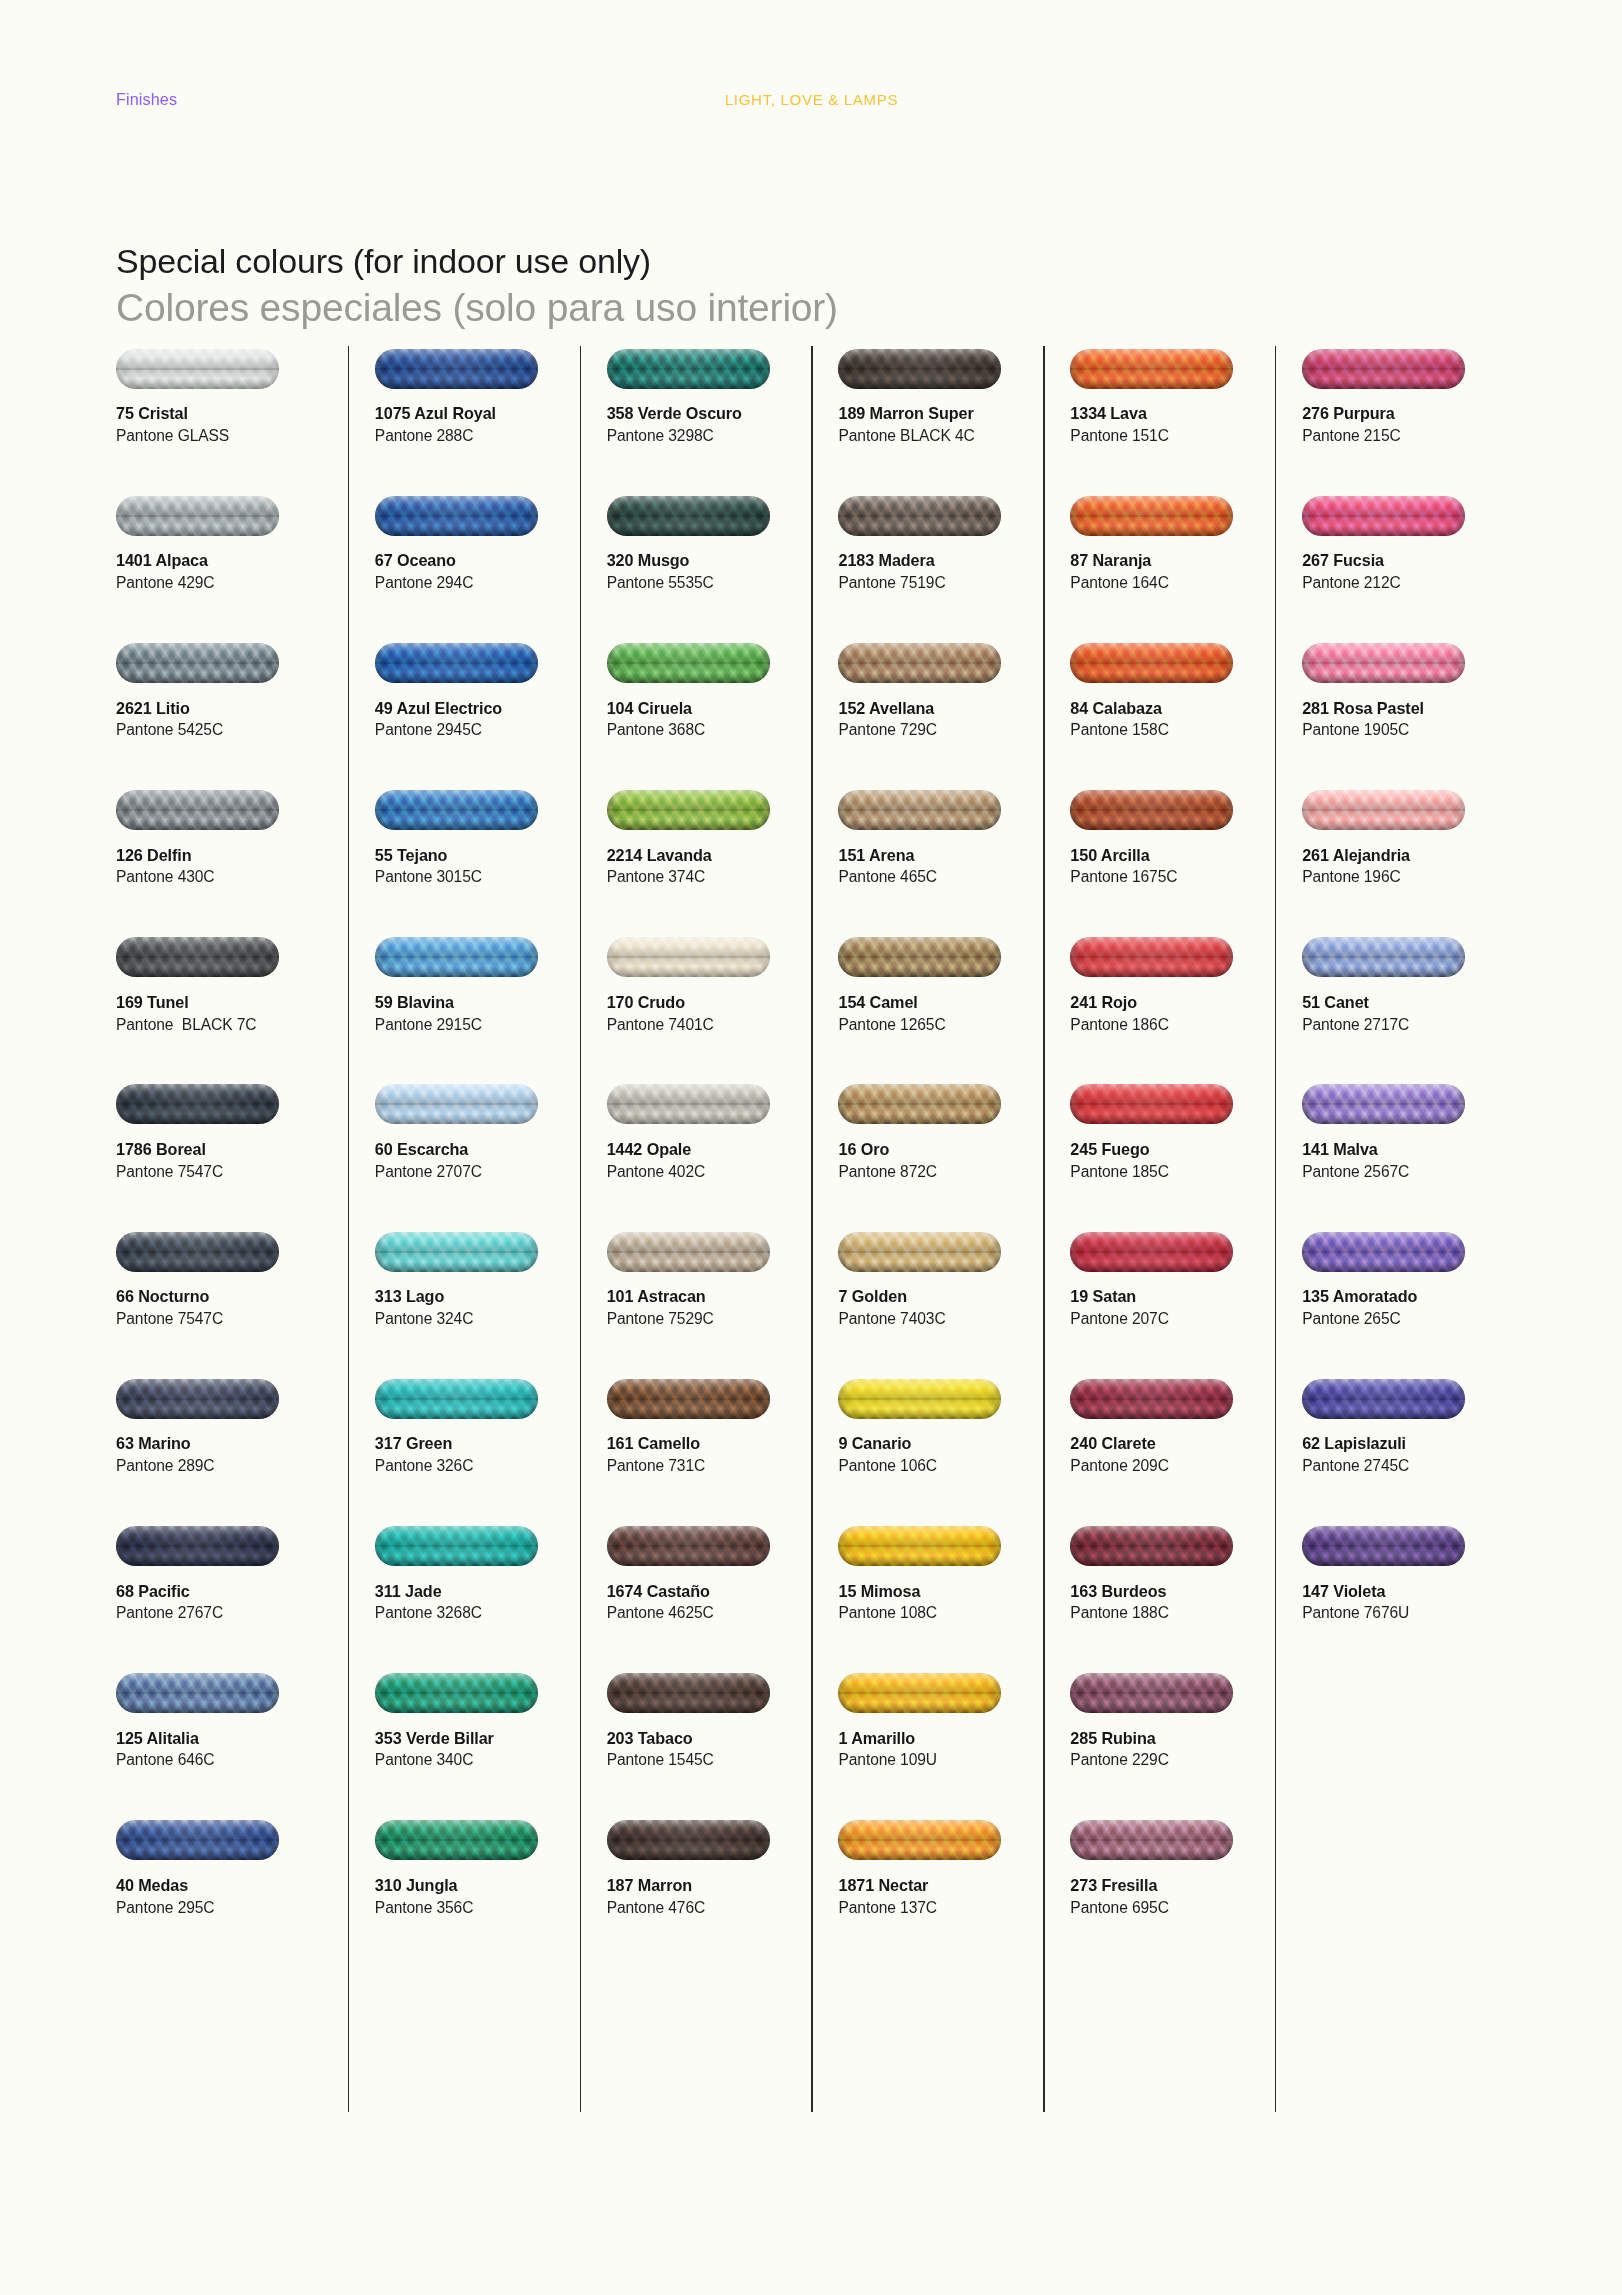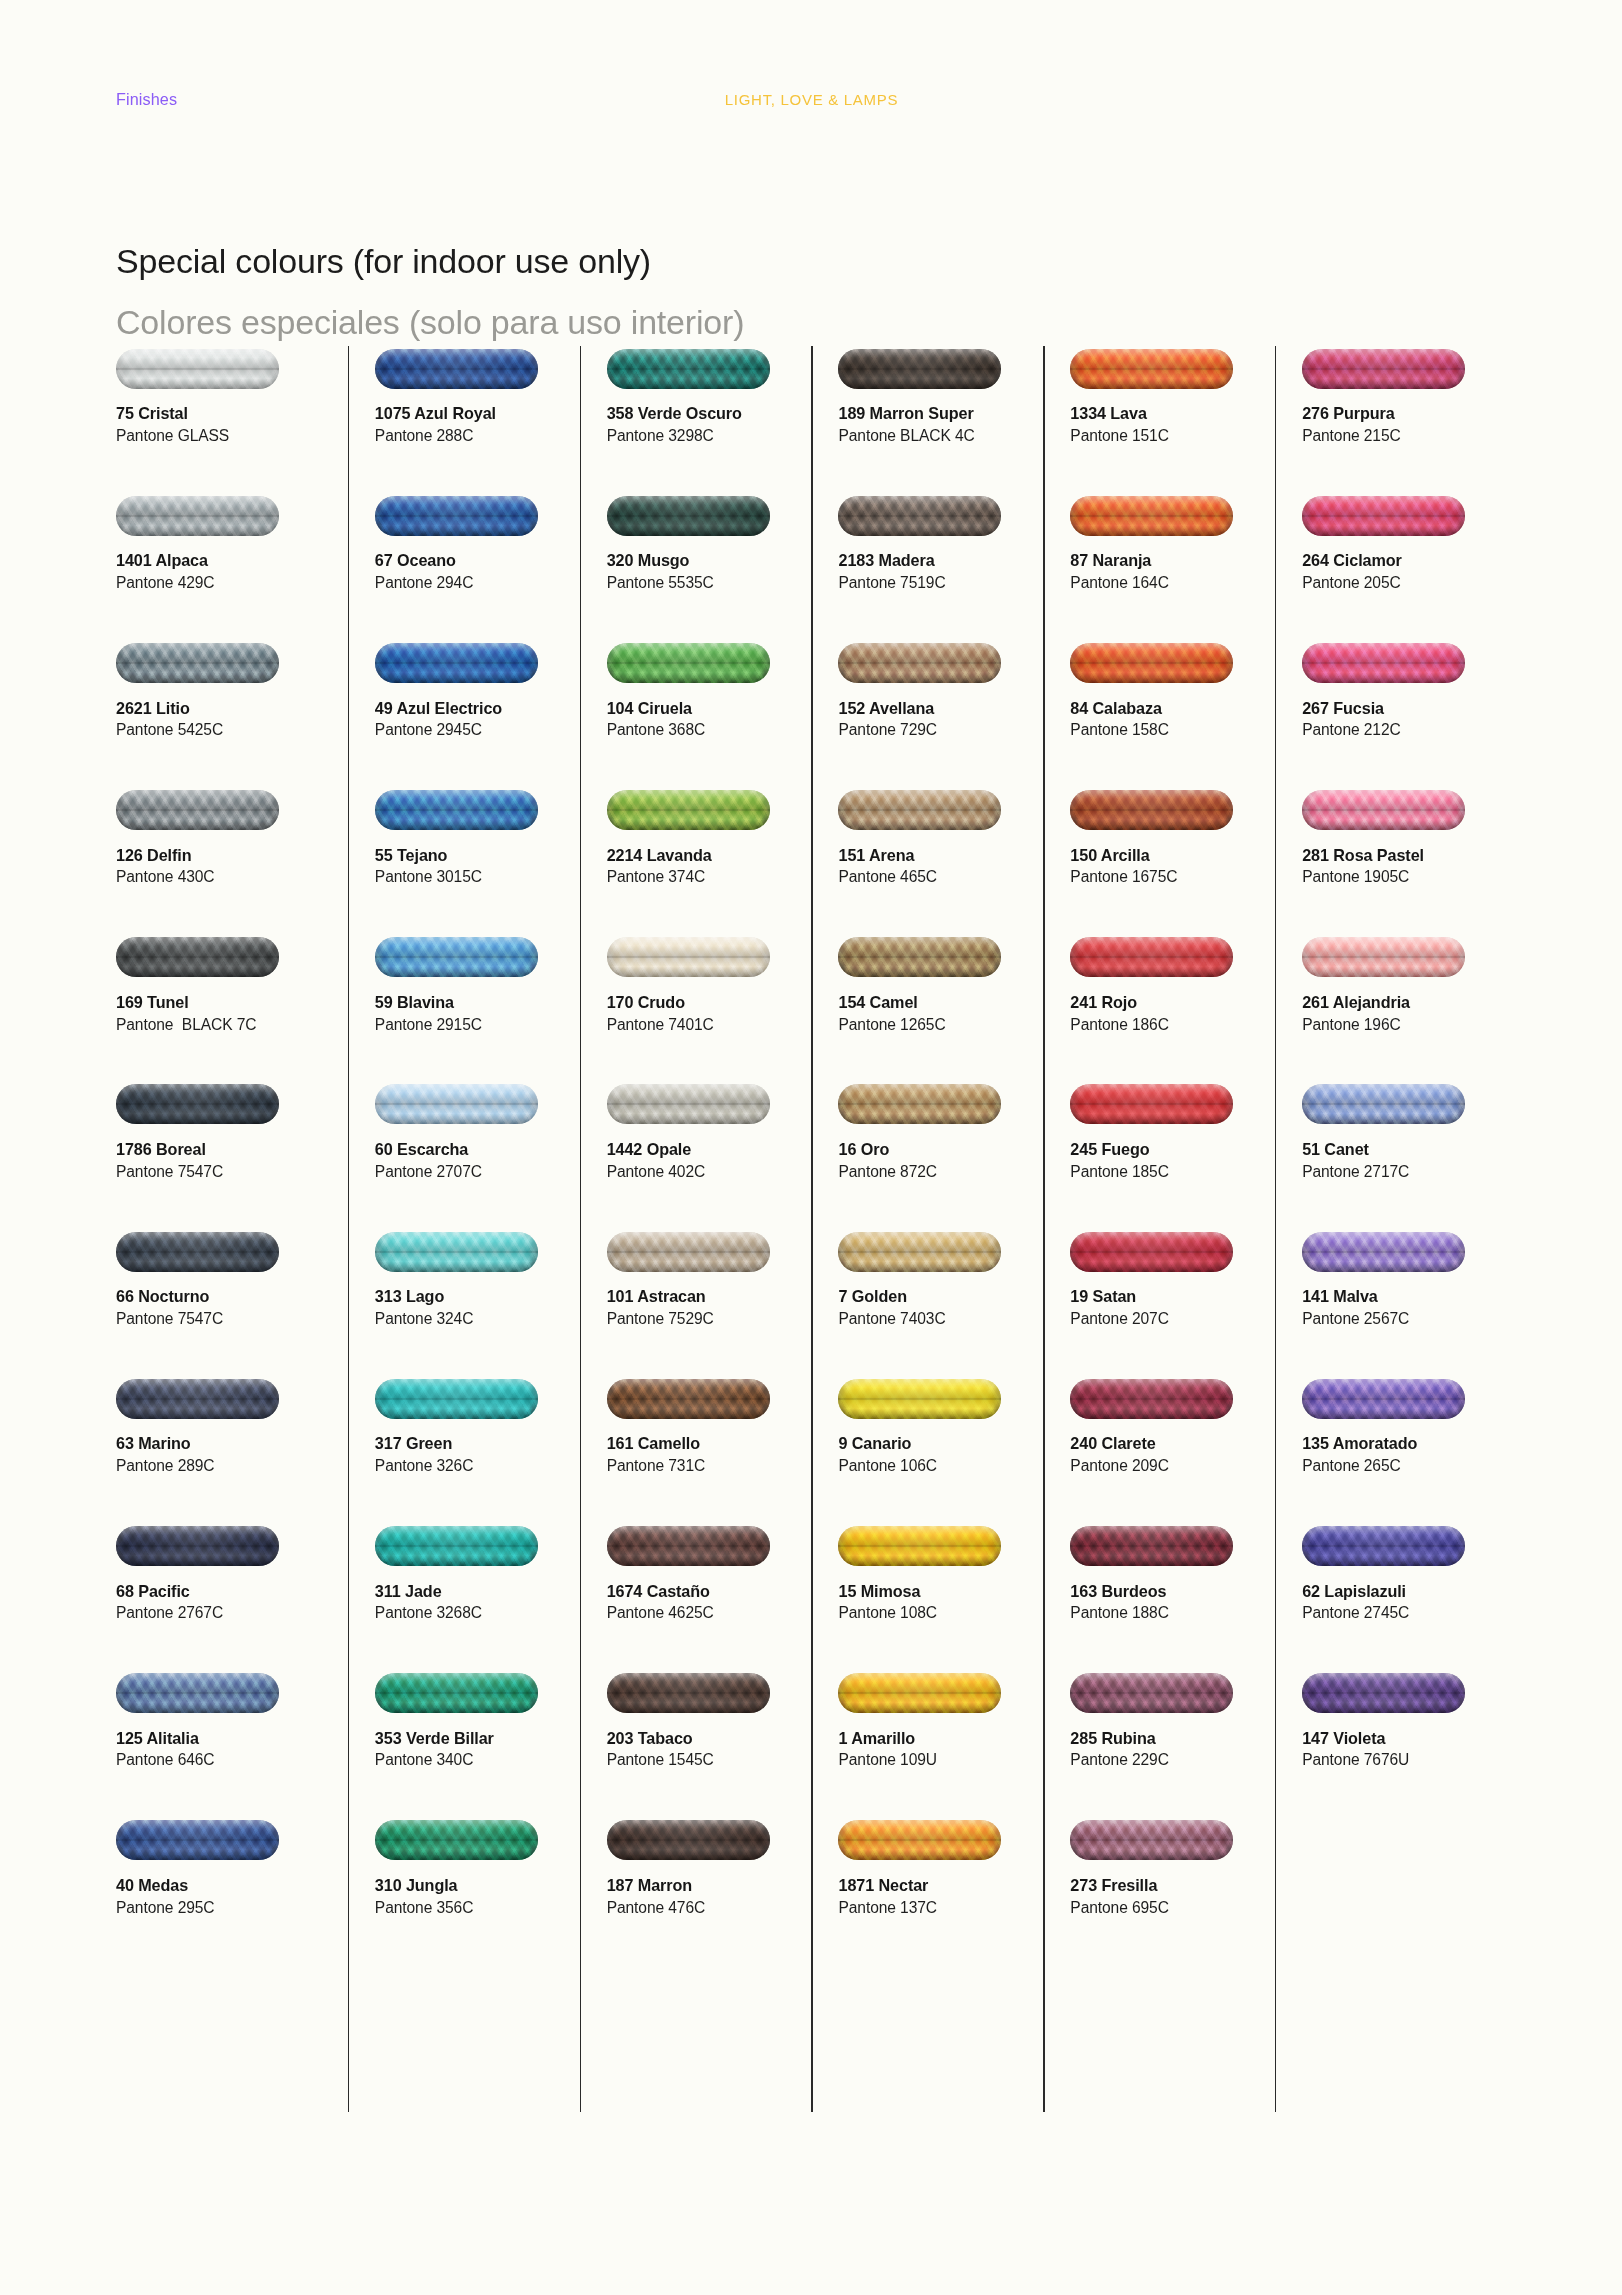--- a/index.html
+++ b/index.html
@@ -56,26 +56,26 @@
   }
   .title-en {
     font-size: 34px;
     font-weight: 400;
     color: #1C1C1C;
     letter-spacing: -0.2px;
     line-height: 1.18;
     margin-top: 33px;
   }
   .title-es {
-    font-size: 34px;
+    font-size: 39px;
     font-weight: 400;
     color: #9A9A95;
     letter-spacing: -0.2px;
     line-height: 1.18;
-    margin-top: 21px;
+    margin-top: 4px;
   }
 
   
   .swatch-grid {
     position: absolute;
     top: 346px;
     left: 116px;
     width: 1391px;
     height: 1766px;
     display: grid;
@@ -607,27 +607,20 @@
       <div class="grid-col">
         <div class="cell">
           <div class="swatch-wrap">
             <div class="cord" style="--c: #D43E72;"></div>
           </div>
           <div class="name">276 Purpura</div>
           <div class="pantone">Pantone 215C</div>
         </div>
         <div class="cell">
           <div class="swatch-wrap">
-            <div class="cord" style="--c: #E94172;"></div>
-          </div>
-          <div class="name">264 Ciclamor</div>
-          <div class="pantone">Pantone 205C</div>
-        </div>
-        <div class="cell">
-          <div class="swatch-wrap">
             <div class="cord" style="--c: #EF4B84;"></div>
           </div>
           <div class="name">267 Fucsia</div>
           <div class="pantone">Pantone 212C</div>
         </div>
         <div class="cell">
           <div class="swatch-wrap">
             <div class="cord" style="--c: #F987A9;"></div>
           </div>
           <div class="name">281 Rosa Pastel</div>

